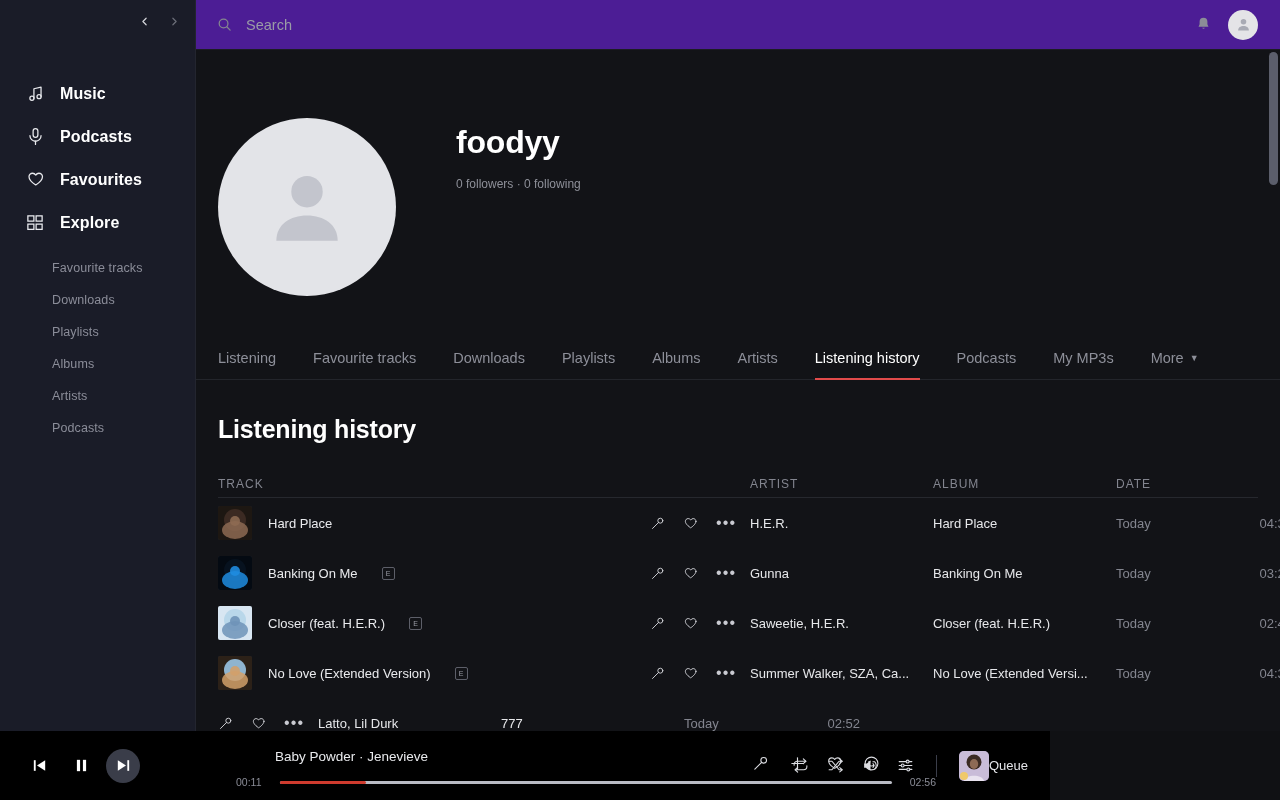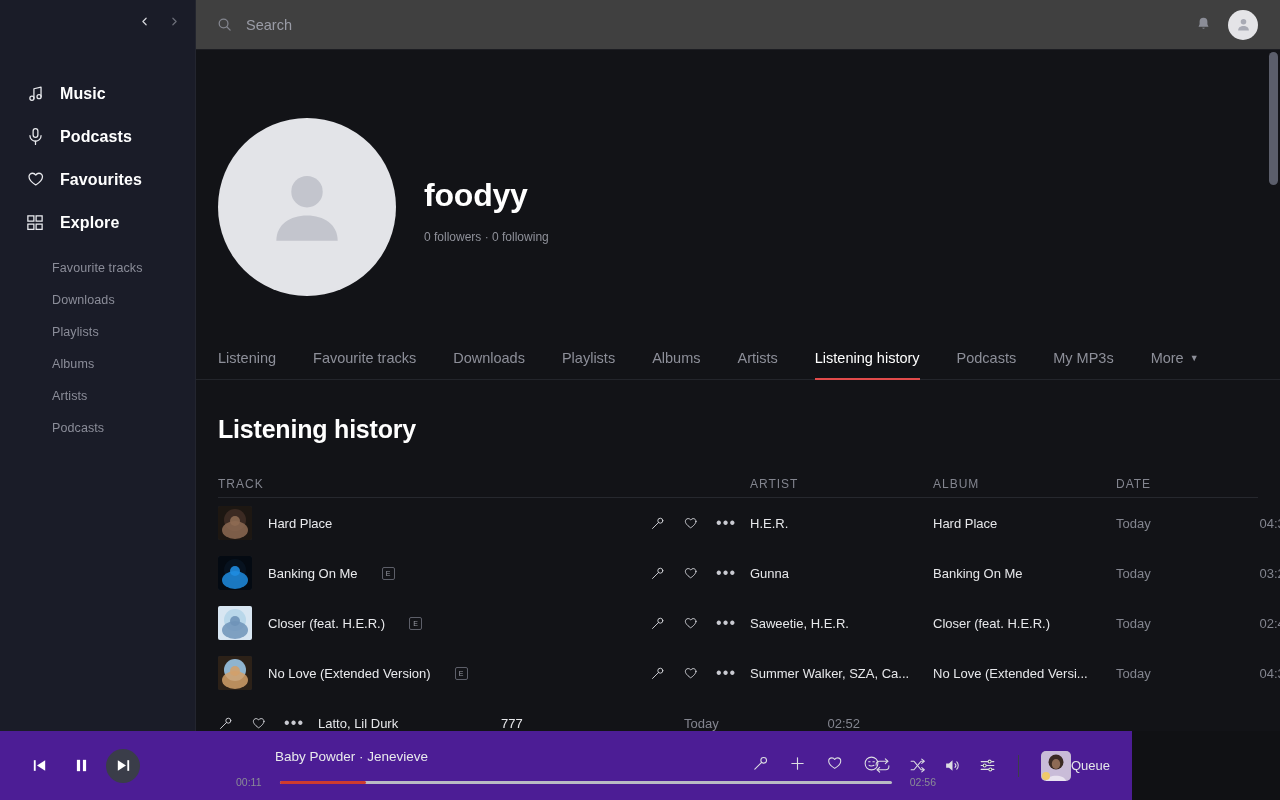--- a/index.html
+++ b/index.html
@@ -49,21 +49,21 @@
     height: 32px; padding-left: 52px;
     display: flex; align-items: center;
     font-size: 12.5px; color: #8b8d99;
     cursor: pointer; letter-spacing: .1px;
   }
 
   
   #topbar {
     position: absolute; left: 196px; top: 0;
     width: 1084px; height: 50px;
-    background: #404040;
+    background: #4c1d95;
     border-bottom: 1px solid #1c1d22;
     display: flex; align-items: center;
   }
   .search-wrap {
     display: flex; align-items: center; gap: 14px;
     margin-left: 21px; cursor: text; flex: 1;
   }
   .search-placeholder { font-size: 14.5px; color: #9a9ca6; }
   .topbar-right {
     display: flex; align-items: center; gap: 16px;
@@ -78,22 +78,23 @@
   }
 
   
   #main {
     position: absolute; left: 196px; top: 50px;
     width: 1084px; height: 681px;
     background: #121317;
     overflow: hidden;
   }
   .profile {
-    display: flex; align-items: center;
+    display: flex; align-items: flex-start;
     padding: 68px 0 0 22px;
+    gap: 32px;
   }
   .big-avatar {
     width: 178px; height: 178px; border-radius: 50%;
     background: #e3e4e8;
     display: flex; align-items: center; justify-content: center;
     flex: 0 0 178px;
   }
   .prof-text { margin-left: 28px; margin-top: 6px; }
   .prof-name {
     font-size: 32px; font-weight: 700; color: #fff;
@@ -184,22 +185,22 @@
   }
   .vthumb {
     position: absolute; top: 0; left: 0;
     width: 9px; height: 133px; border-radius: 5px;
     background: #5b5e6b; cursor: pointer;
   }
 
   
   #player {
     position: absolute; left: 0; bottom: 0;
-    width: 1132px; height: 69px;
-    background: #4c1d95;
+    width: 1050px; height: 69px;
+    background: #000000;
     display: flex; align-items: center;
   }
   .transport { display: flex; align-items: center; gap: 8px; margin-left: 22px; }
   .tbtn {
     width: 34px; height: 34px; border-radius: 50%;
     display: flex; align-items: center; justify-content: center;
     cursor: pointer; background: transparent;
     border: none;
   }
   .tbtn.hover { background: #3a3d49; }

